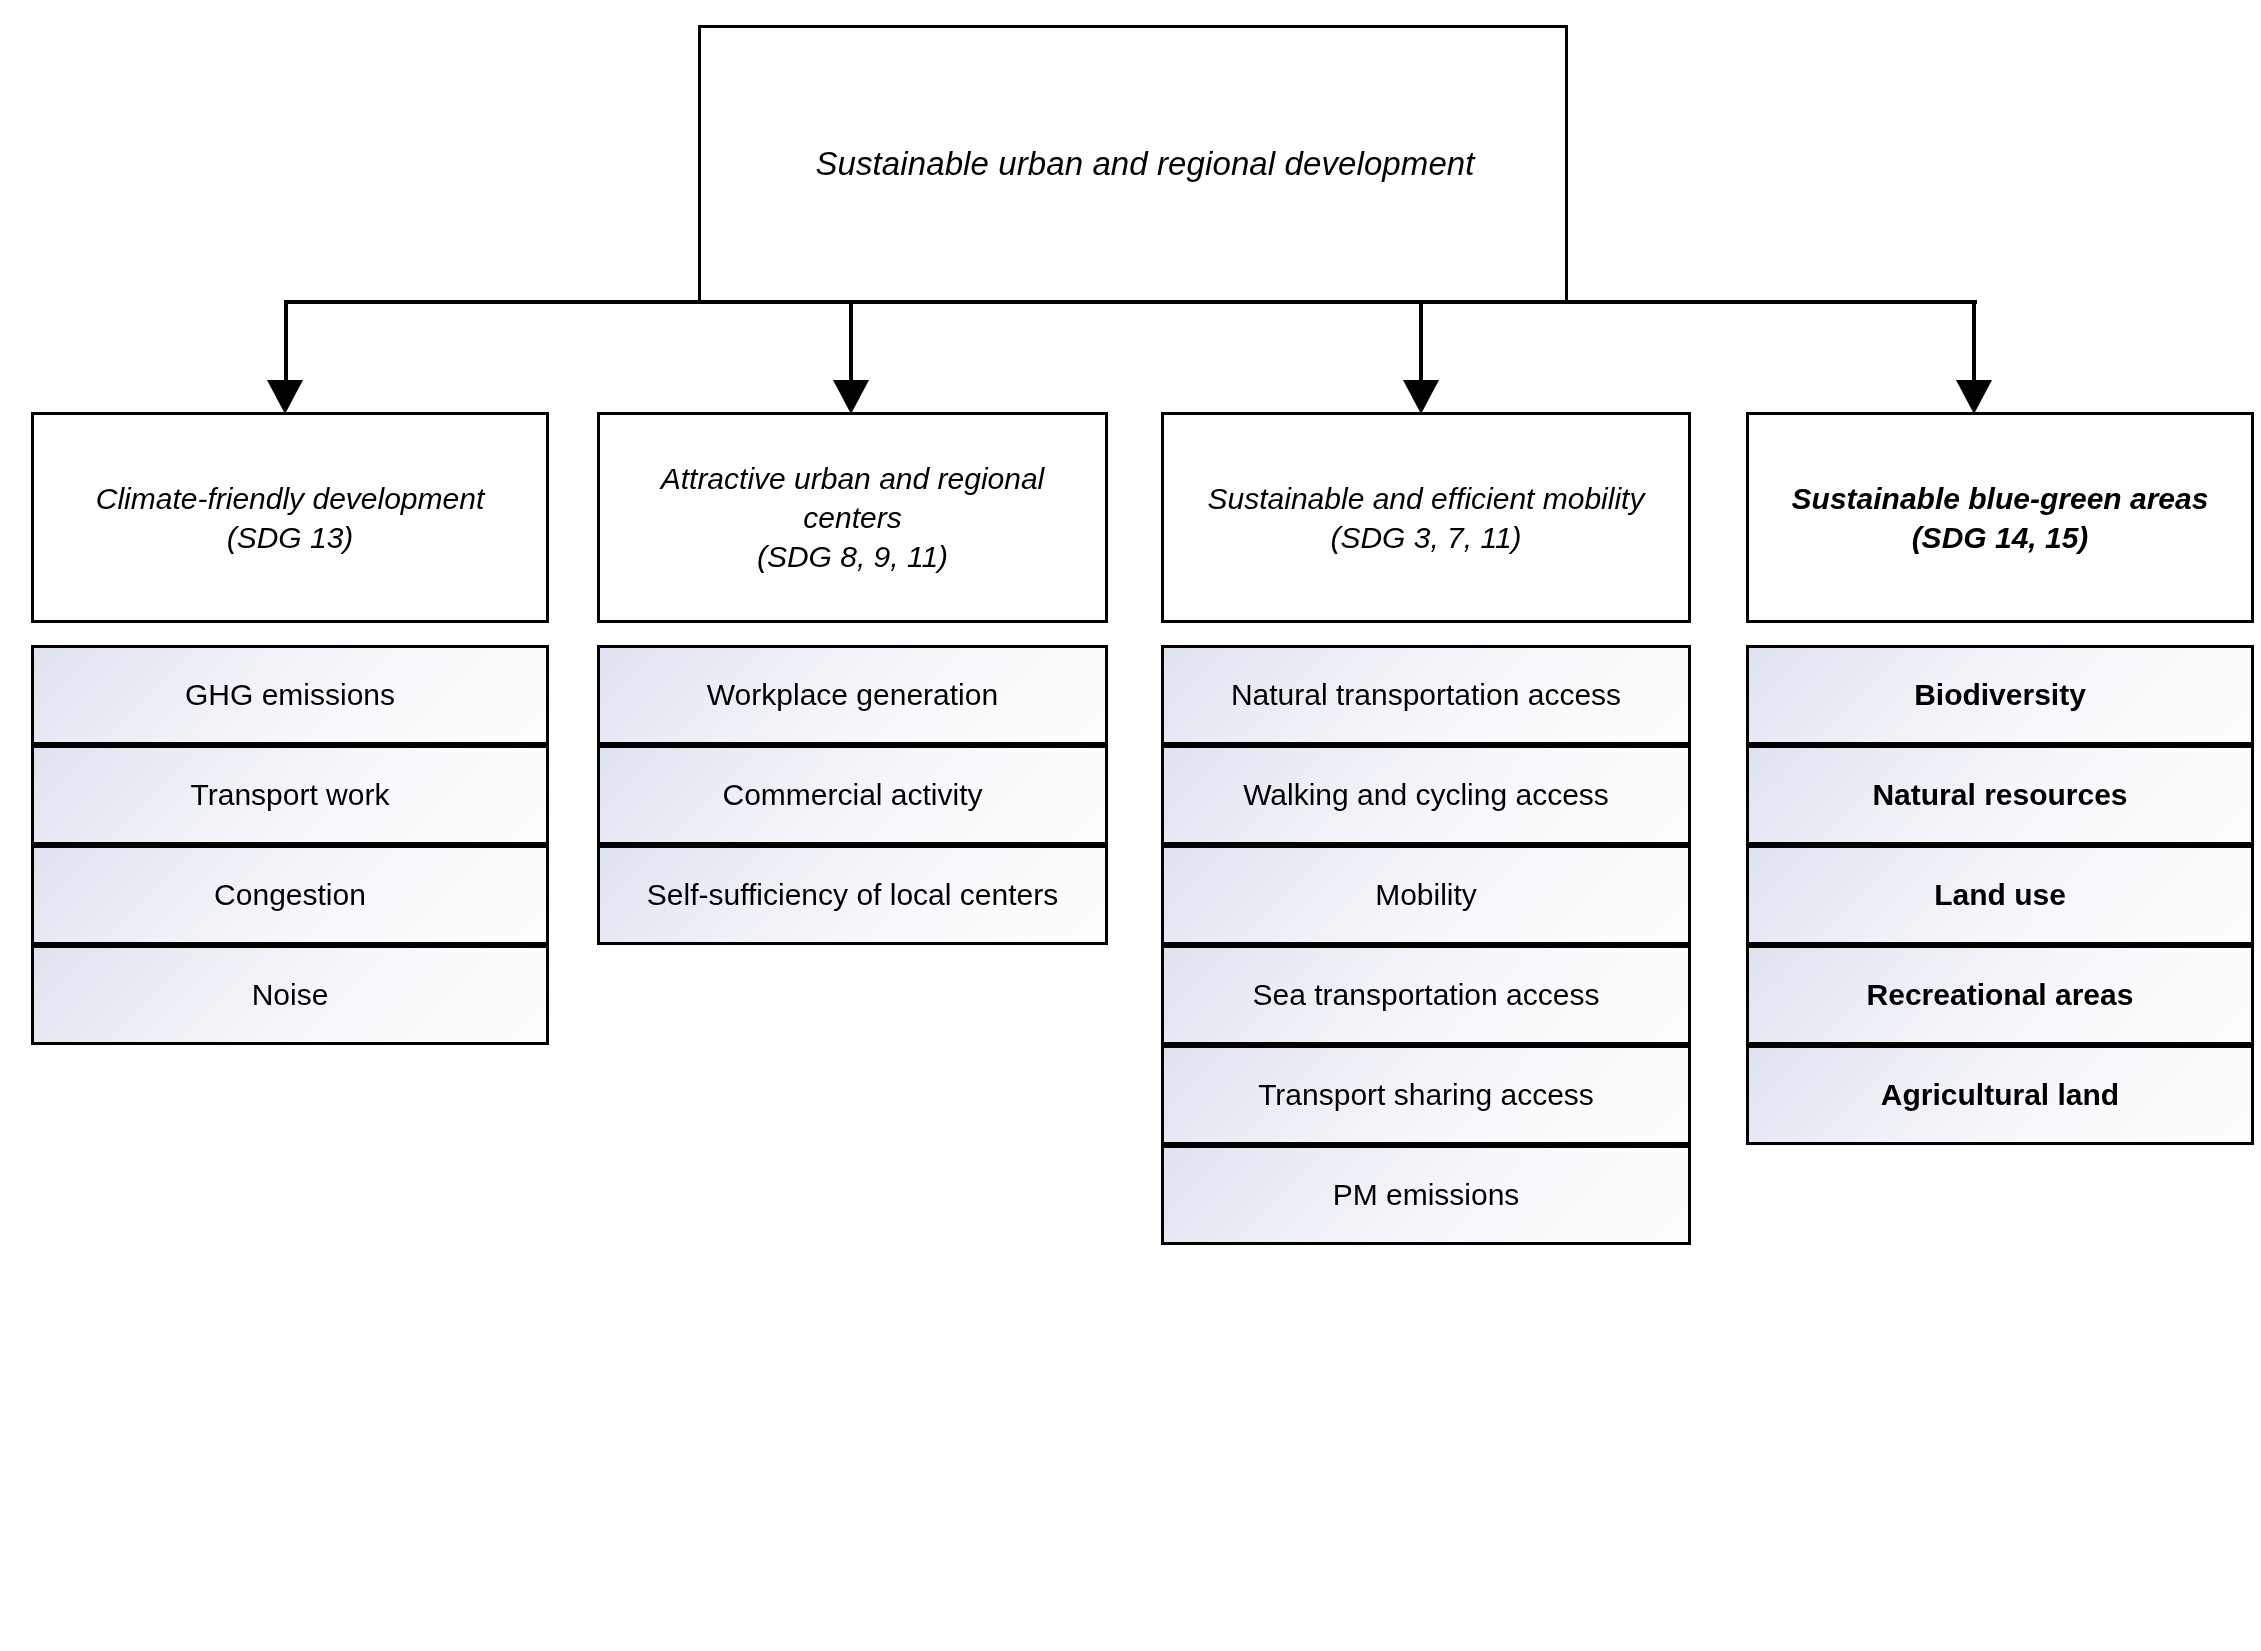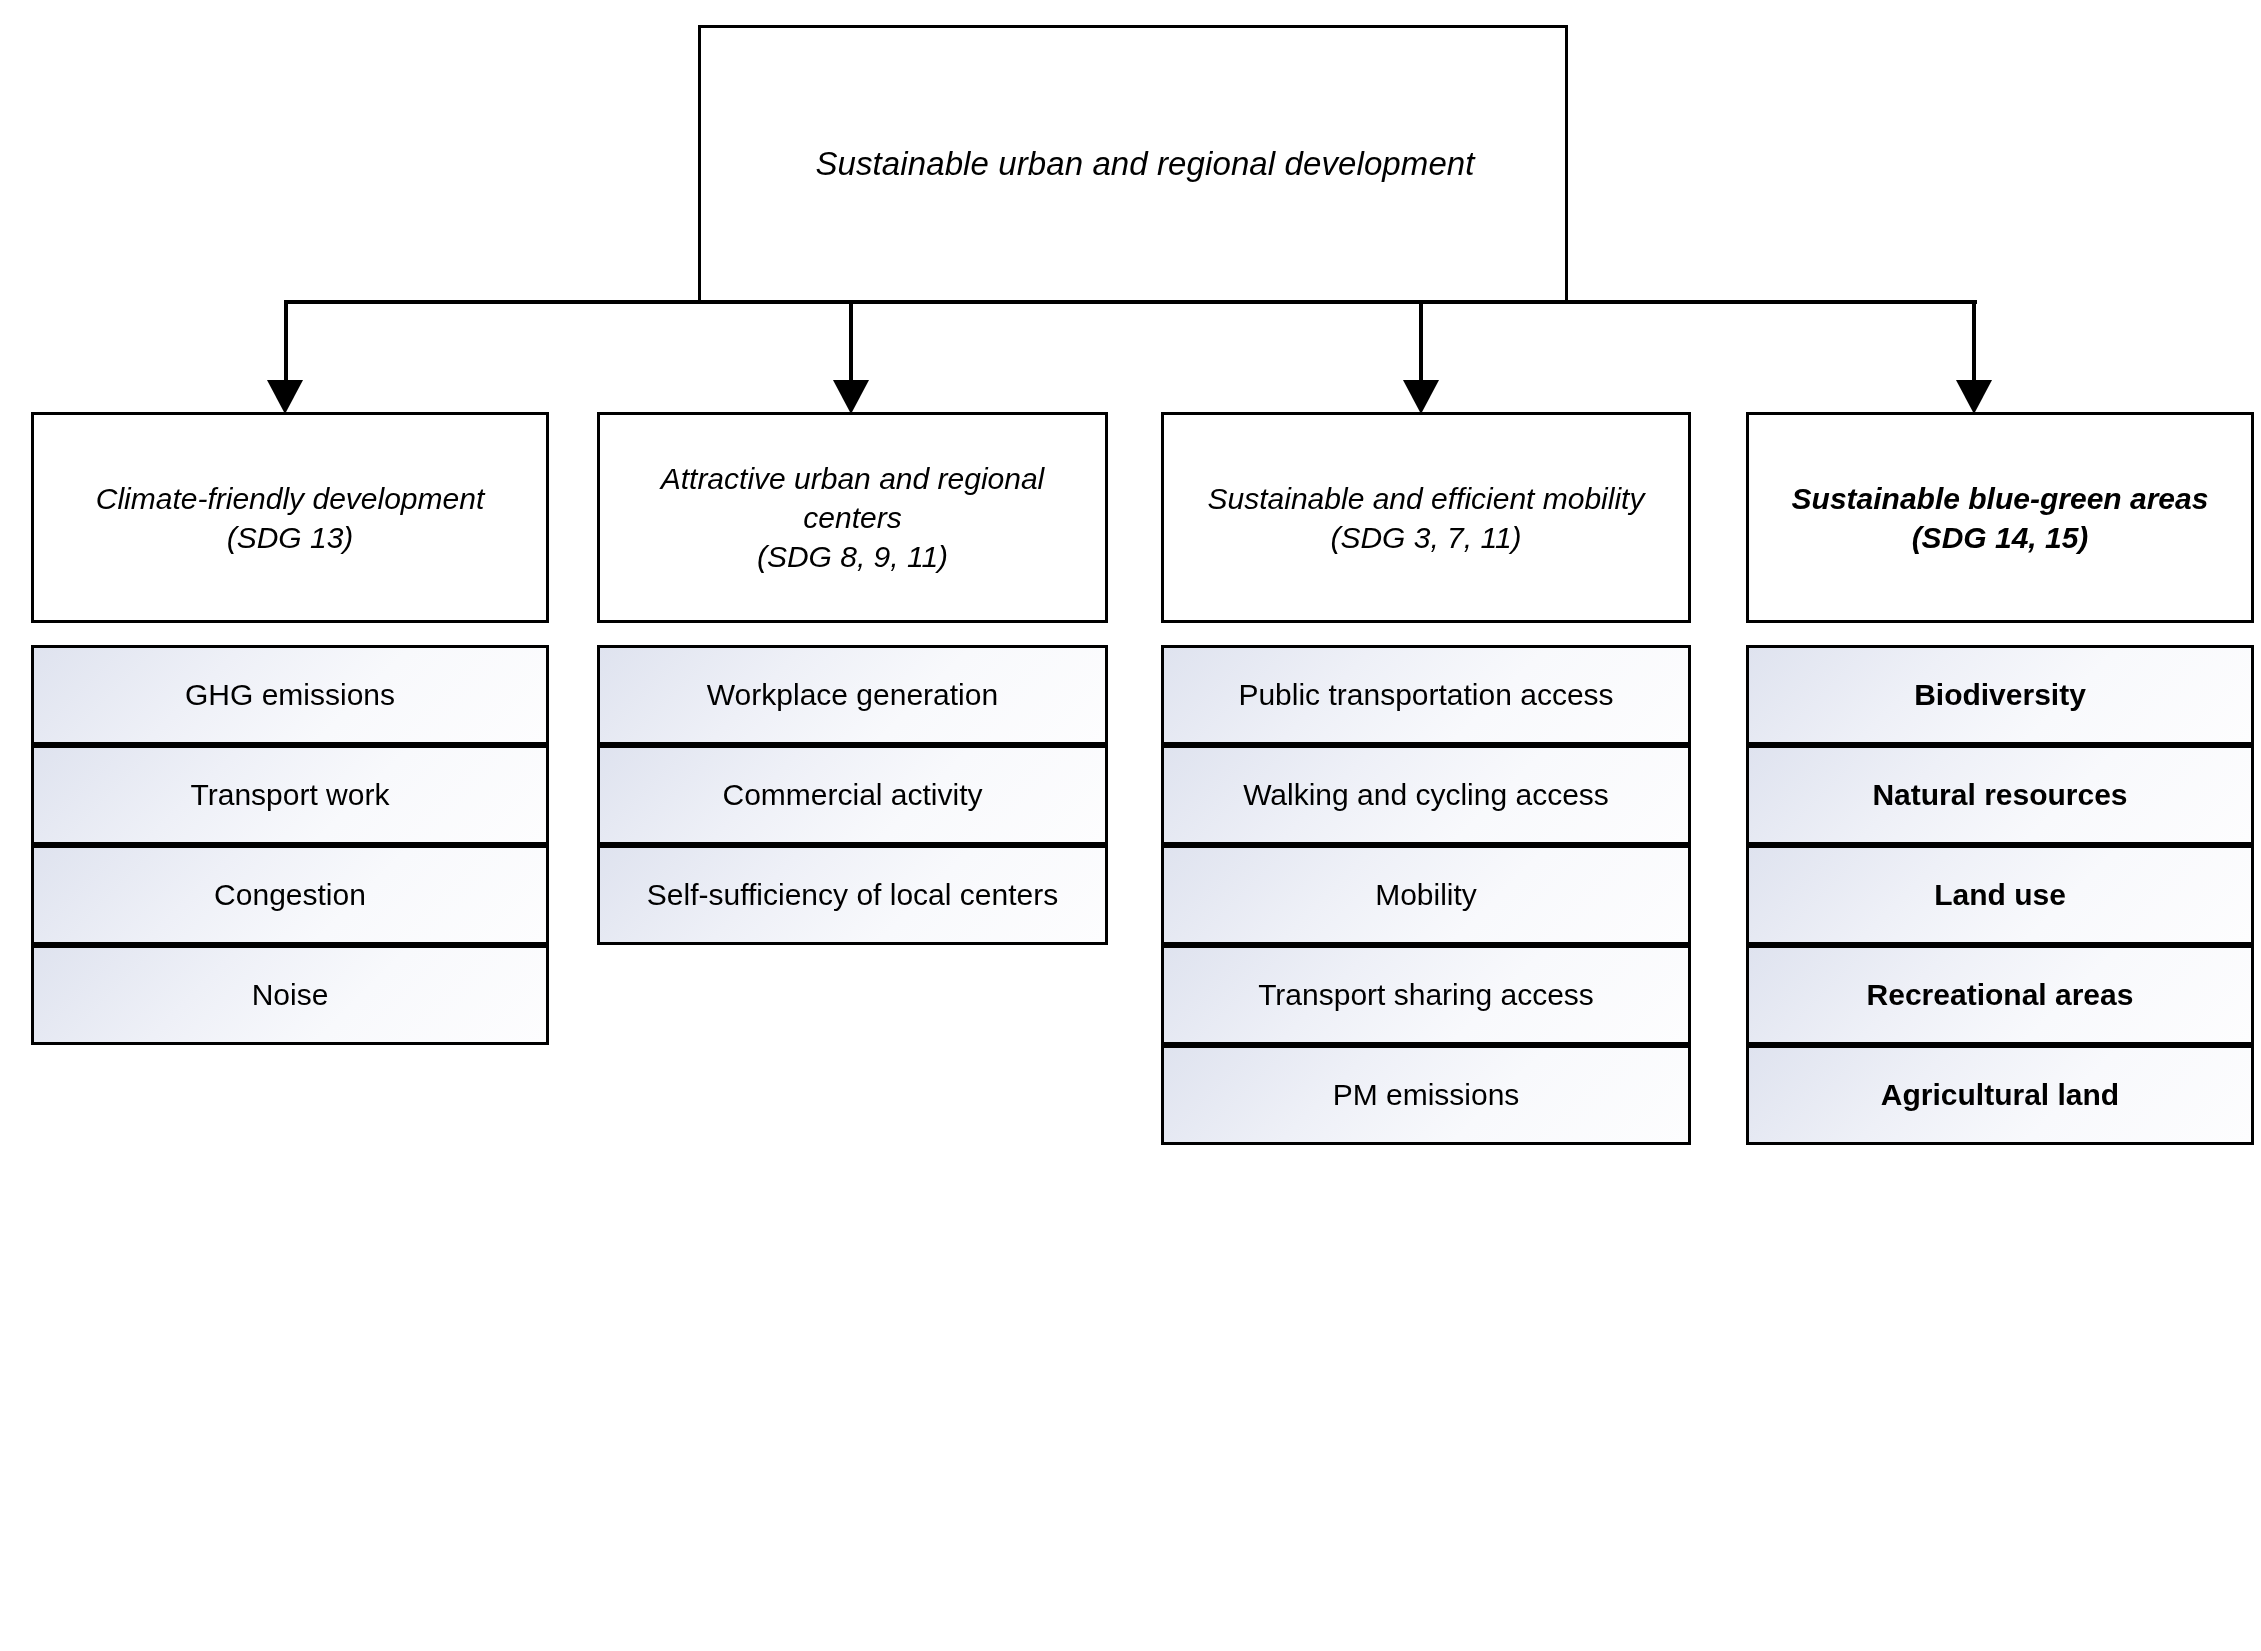--- a/index.html
+++ b/index.html
@@ -178,29 +178,32 @@
         </div>
     </div>
   </div>
 
   <div class="column" style="left:1161px; width:530px;">
     <div class="col-head">
       <span class="label"><span>Sustainable and efficient mobility</span><br><span>(SDG 3, 7, 11)</span></span>
     </div>
     <div class="indicator-list">
       <div class="indicator-box">
-          <span class="label">Public transportation access</span>
+          <span class="label">Natural transportation access</span>
         </div>
       <div class="indicator-box">
           <span class="label">Walking and cycling access</span>
         </div>
       <div class="indicator-box">
           <span class="label">Mobility</span>
         </div>
       <div class="indicator-box">
+          <span class="label">Sea transportation access</span>
+        </div>
+      <div class="indicator-box">
           <span class="label">Transport sharing access</span>
         </div>
       <div class="indicator-box">
           <span class="label">PM emissions</span>
         </div>
     </div>
   </div>
 
   <div class="column" style="left:1746px; width:508px;font-weight:bold;">
     <div class="col-head">

